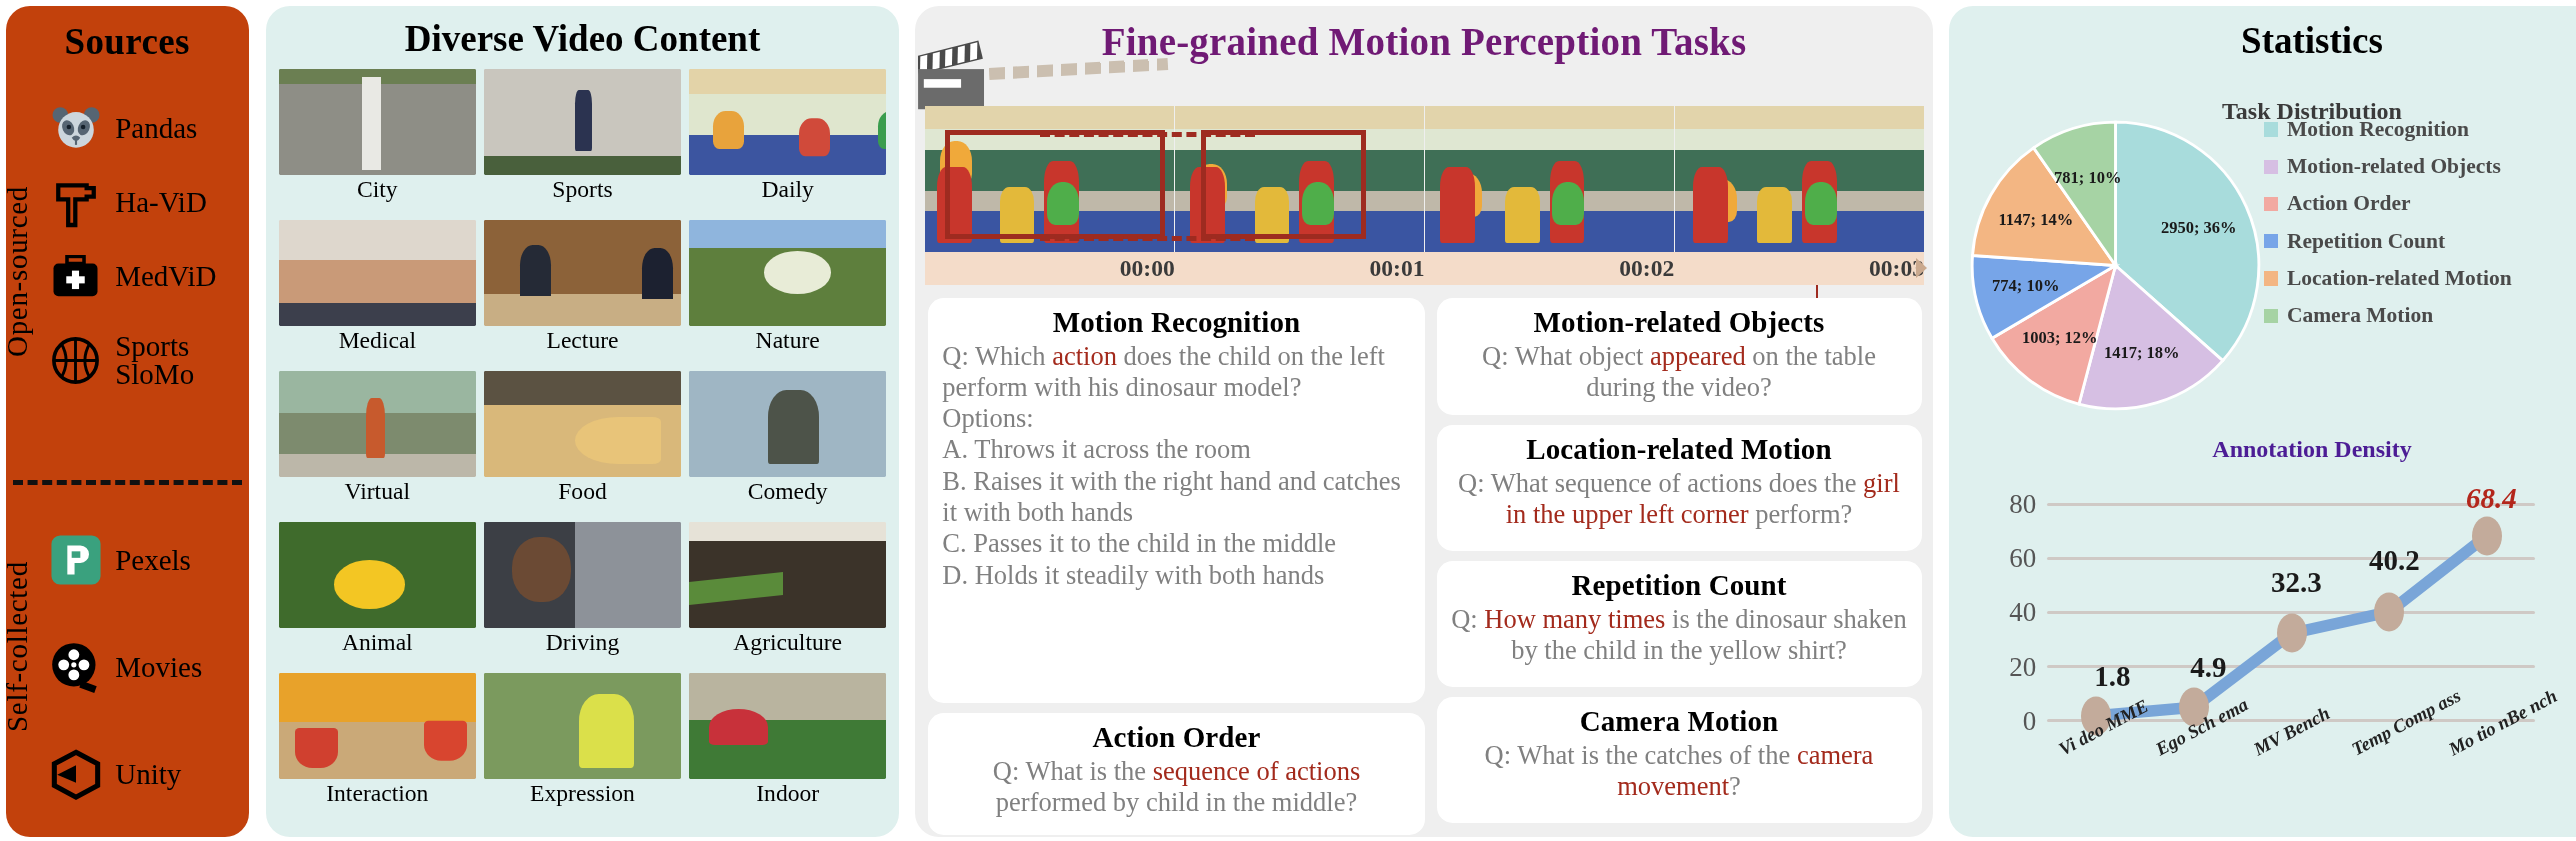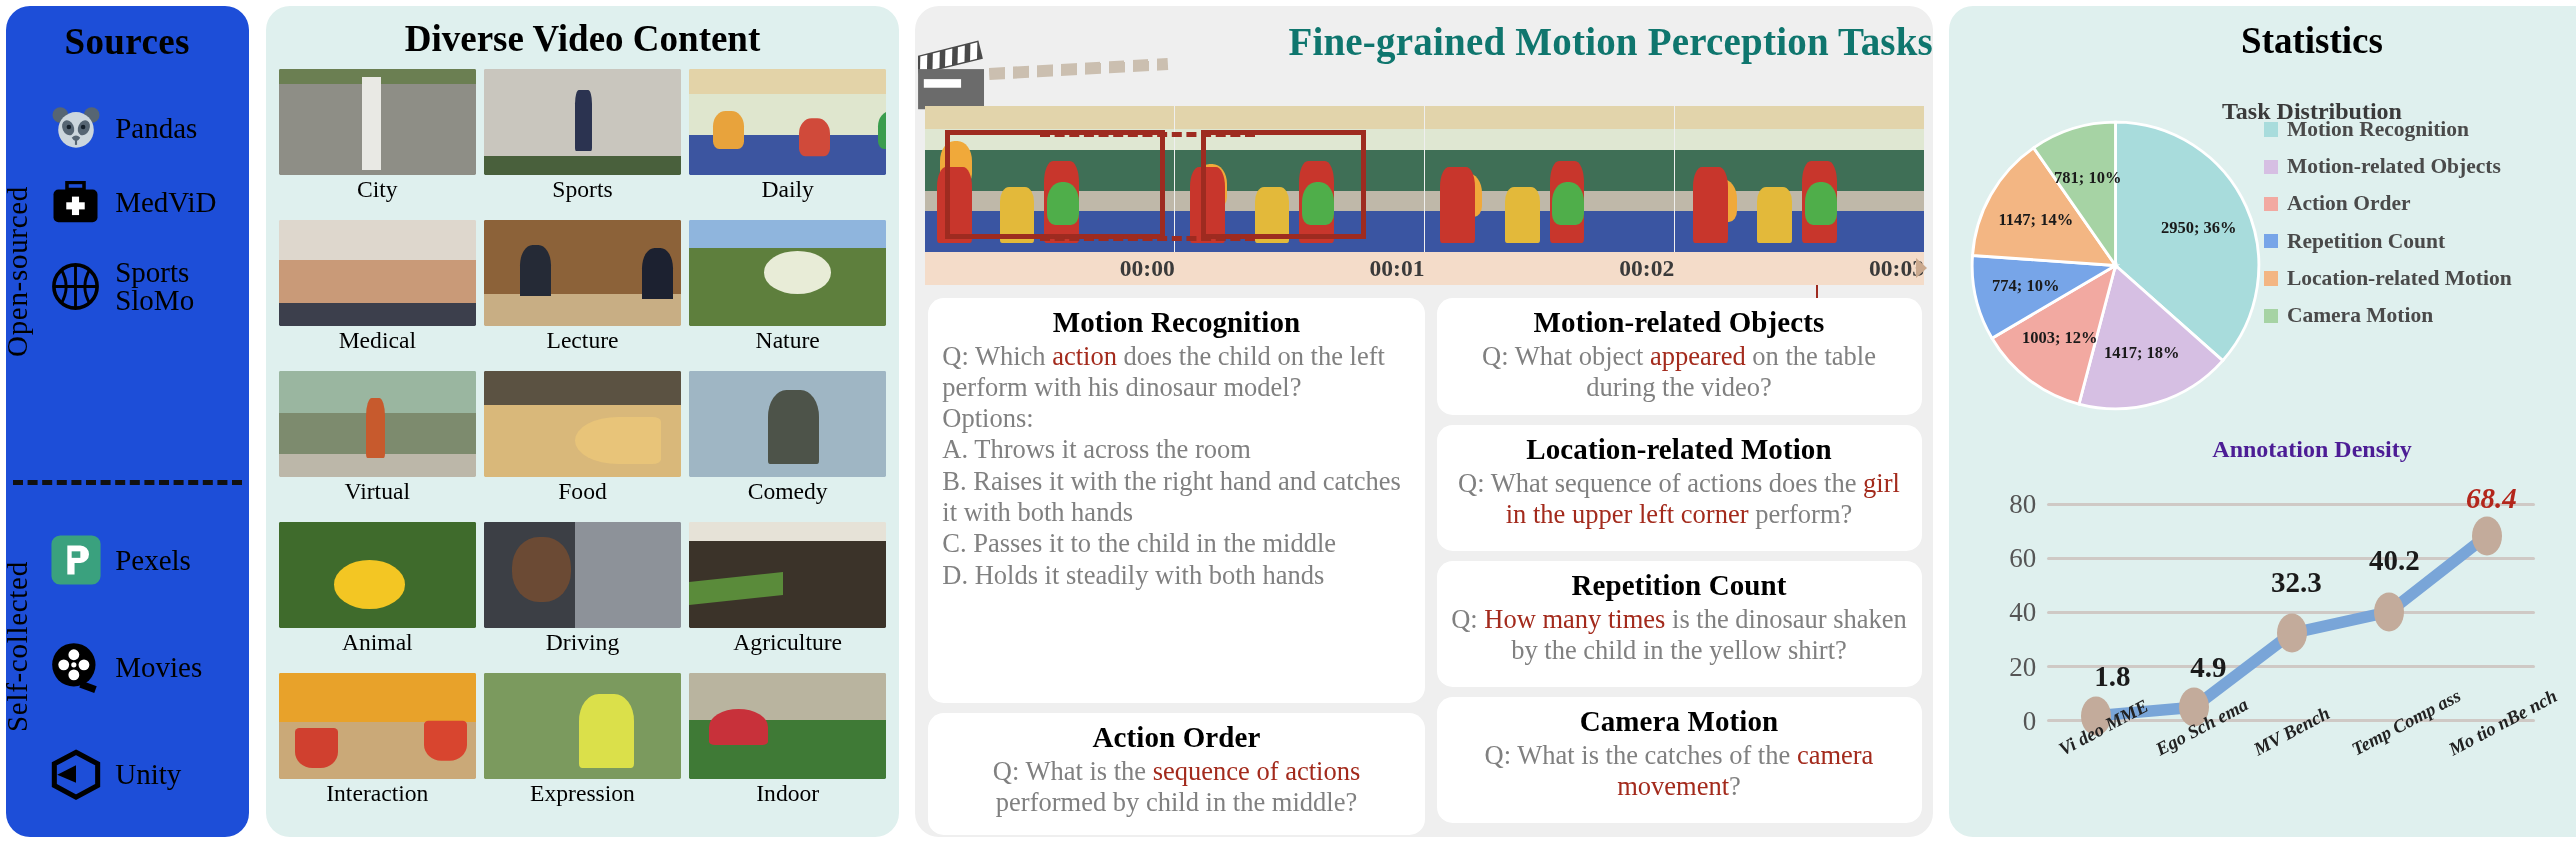--- a/index.html
+++ b/index.html
@@ -10,21 +10,21 @@
     overflow: hidden;
   }
   .stage { position: relative; width: 2576px; height: 842px; }
 
   
   .panel { position: absolute; border-radius: 24px; }
 
   
   #sources-panel {
     left: 5.7px; top: 5.7px; width: 243px; height: 831px;
-    background: #1d4ed8;
+    background: #c2410c;
   }
   #sources-title {
     text-align: center; font-weight: bold; font-size: 37px;
     color: #000; margin-top: 14.3px; letter-spacing: 0.4px;
   }
   .vert-label {
     position: absolute; left: -4.3px;
     writing-mode: vertical-rl; transform: rotate(180deg);
     font-size: 29px; color: #000; letter-spacing: 0.7px;
     text-align: center; white-space: nowrap;
@@ -112,22 +112,22 @@
   .t-indoor { background: linear-gradient(#b9b49f 0 44%, #3f7a36 44% 100%); }
   .t-indoor::after { content:""; position:absolute; left:10%; top:34%; width:30%; height:34%;
       background:#c8313a; border-radius:50% 50% 10% 10%; }
 
   
   #tasks-panel {
     left: 915px; top: 5.7px; width: 1018px; height: 831px;
     background: #efefef;
   }
   #tasks-title {
-    text-align: right; font-weight: bold; font-size: 39px;
-    color: #0f766e; margin-top: 13px; letter-spacing: 0.2px;
+    text-align: center; font-weight: bold; font-size: 39px;
+    color: #701a75; margin-top: 13px; letter-spacing: 0.2px;
   }
   #clapper { position: absolute; left: 2.9px; top: 33px; width: 79px; height: 86px; }
   #film-dashes {
     position: absolute; left: 74px; top: 57px; width: 179px; height: 11.5px;
     background: repeating-linear-gradient(90deg,#cbbfb0 0 15.8px, transparent 15.8px 24px);
     transform: rotate(-3.2deg);
   }
   #filmstrip {
     position: absolute; left: 10px; top: 100px; width: 999px; height: 146px;
     display: flex; gap: 1.4px; overflow: hidden;
@@ -265,20 +265,28 @@
             <ellipse cx="47" cy="32" rx="8" ry="11" fill="#566573" transform="rotate(25 47 32)"></ellipse>
             <circle cx="26" cy="31" r="3.2" fill="#15202b"></circle>
             <circle cx="46" cy="31" r="3.2" fill="#15202b"></circle>
             <path d="M30 46 q6 -6 12 0 q-6 10 -12 0z" fill="#566573"></path>
             <rect x="34.5" y="49" width="3" height="7" fill="#566573"></rect>
           </svg>
         </div>
         <div class="src-name">Pandas</div>
       </div>
 
+      <div class="src-row">
+        <div class="src-icon">
+          <svg width="44" height="50" viewBox="0 0 62 70">
+            <path d="M6 10 h40 v4 h10 v12 h-10 v4 H30 v36 H20 V30 H6 z" fill="none" stroke="#000" stroke-width="6"></path>
+          </svg>
+        </div>
+        <div class="src-name">Ha-ViD</div>
+      </div>
 
       <div class="src-row">
         <div class="src-icon">
           <svg width="49" height="44" viewBox="0 0 68 62">
             <rect x="22" y="2" width="24" height="10" fill="none" stroke="#000" stroke-width="5"></rect>
             <rect x="3" y="12" width="62" height="46" rx="7" fill="#000"></rect>
             <rect x="29" y="22" width="10" height="26" fill="#fff"></rect>
             <rect x="21" y="30" width="26" height="10" fill="#fff"></rect>
           </svg>
         </div>

